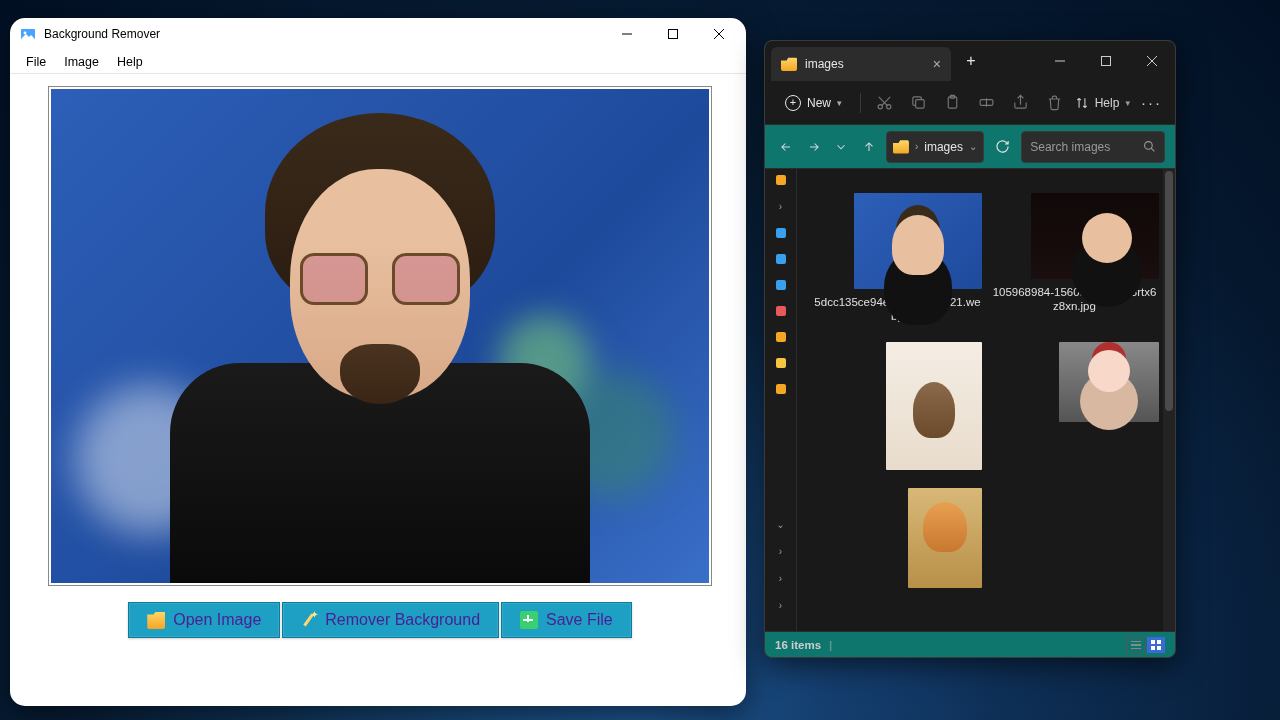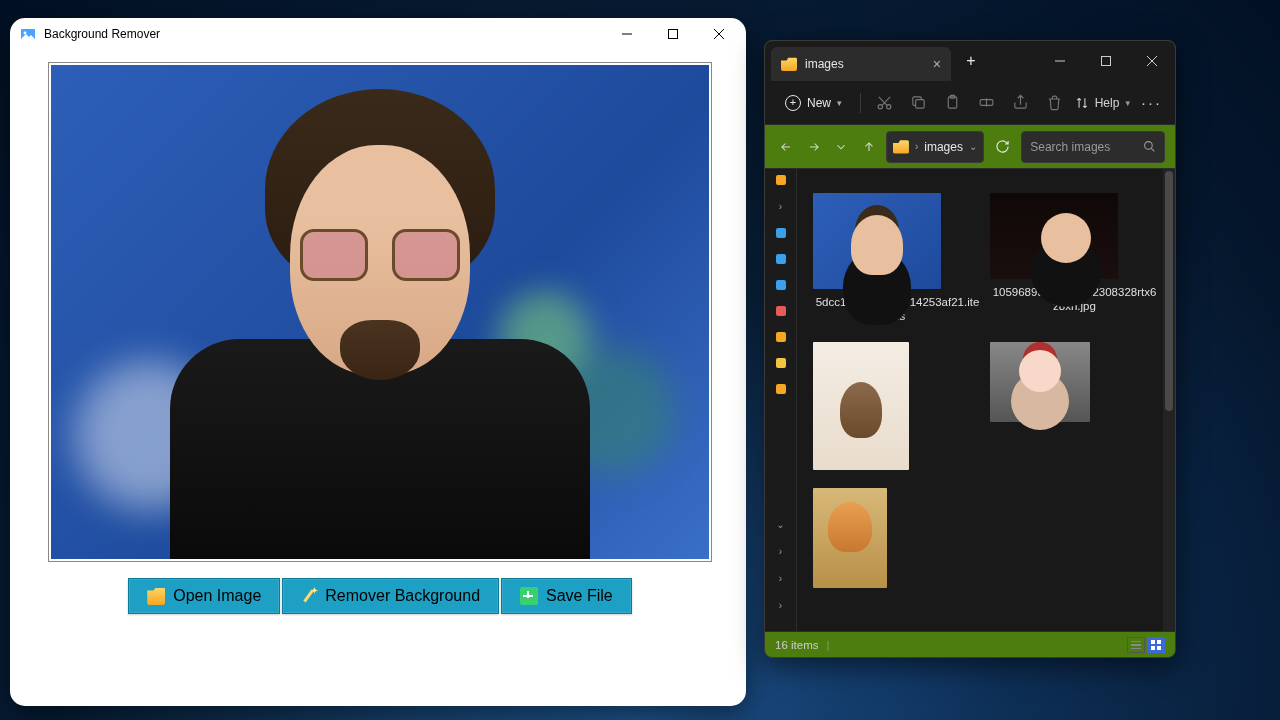--- a/index.html
+++ b/index.html
@@ -81,38 +81,38 @@
 }
 .portrait .jacket {
   position: absolute; left: 50%; bottom: 0; transform: translateX(-50%);
   width: 420px; height: 220px; border-radius: 70px 70px 0 0;
   background: linear-gradient(#1a1a1a, #0a0a0a);
 }
 .app-buttons {
   display: flex; gap: 2px; margin-top: 16px;
 }
 .act-btn {
-  background: #1da0c4; color: #000000; font-size: 16px; padding: 8px 18px;
+  background: #1da0c4; color: #4c1d95; font-size: 16px; padding: 8px 18px;
   border: 1px solid #0d7a98; display: flex; align-items: center; gap: 8px;
   box-shadow: inset 0 0 0 1px rgba(255,255,255,.1), 0 1px 2px rgba(0,0,0,.2);
 }
 .act-ic { width: 18px; height: 18px; display: inline-block; }
 .folder-ic { background: linear-gradient(#ffd76a,#f5a623); border-radius: 2px; clip-path: polygon(0 20%,35% 20%,45% 5%,100% 5%,100% 100%,0 100%); }
 .wand-ic { width:16px;height:16px;position:relative; }
 .wand-ic::before { content:""; position:absolute; width:3px; height:14px; background:#ffd76a; left:6px; top:1px; transform:rotate(35deg); }
 .wand-ic::after { content:"✦"; position:absolute; color:#ffe98a; font-size:10px; left:9px; top:-3px; }
 .save-ic { background:#38d070; border-radius:2px; position:relative; }
 .save-ic::after { content:""; position:absolute; left:3px; top:8px; width:10px; height:2px; background:#fff; }
 .save-ic::before { content:""; position:absolute; left:7px; top:4px; width:2px; height:7px; background:#fff; }
 .resize-grip { position:absolute; right:-6px; bottom:-6px; width:14px; height:14px; color:#fff; opacity:.8; }
 
 
 .explorer {
   position: absolute; left: 764px; top: 40px; width: 412px; height: 618px;
-  background: #4d7c0f; border-radius: 8px; border:1px solid #3a3a3a;
+  background: #0f766e; border-radius: 8px; border:1px solid #3a3a3a;
   box-shadow: 0 8px 30px rgba(0,0,0,.6); display:flex; flex-direction:column;
   color:#e6e6e6; font-size:12px; overflow:hidden;
 }
 .ex-tabbar { height:40px; display:flex; align-items:center; background:#1b1b1b; }
 .ex-tab {
   height:34px; margin:6px 0 0 6px; padding:0 10px; background:#2c2c2c;
   border-radius:6px 6px 0 0; display:flex; align-items:center; gap:8px; min-width:180px;
 }
 .ex-tab .folder-sm { width:16px; height:14px; background:linear-gradient(#ffd76a,#f5a623); border-radius:2px; clip-path: polygon(0 25%,35% 25%,45% 5%,100% 5%,100% 100%,0 100%); }
 .ex-tab .tab-close { margin-left:auto; opacity:.7; font-size:14px; }
@@ -157,39 +157,39 @@
   display:flex; flex-direction:column; align-items:center; padding-top:6px; gap:16px;
 }
 .side-thumb { width:10px; height:10px; border-radius:2px; }
 .side-chev { color:#ccc; font-size:10px; opacity:.7; }
 .ex-content { flex:1; position:relative; background:#191919; overflow:hidden; }
 .ex-scroll { position:absolute; right:0; top:0; width:12px; height:100%; background:#232323; }
 .ex-scroll-thumb { position:absolute; right:2px; top:2px; width:8px; height:240px; background:#4a4a4a; border-radius:4px; }
 .thumb-grid {
   padding:24px 16px 10px 16px; display:grid; grid-template-columns:1fr 1fr; gap:18px 8px;
 }
-.thumb-item { display:flex; flex-direction:column; align-items:flex-start; gap:6px; }
+.thumb-item { display:flex; flex-direction:column; align-items:flex-end; gap:6px; }
 .thumb-box { display:flex; align-items:center; justify-content:center; }
 .thumb-img { background:#ddd; border-radius:1px; }
 .thumb-label { font-size:11.5px; text-align:center; color:#e0e0e0; max-width:180px; line-height:1.25; word-break:break-all; }
 
 .t1 { width:128px; height:96px; background:linear-gradient(135deg,#2d5fb8,#1e4a9c); position:relative; }
 .t1::after { content:""; position:absolute; left:50%; top:22px; transform:translateX(-50%); width:52px; height:60px; border-radius:50% 50% 40% 40%; background:#e8c0a0; box-shadow:0 -14px 0 -4px #3a2a1a, 0 42px 0 8px #111; }
 .t2 { width:128px; height:86px; background:linear-gradient(#100808,#1a0e0e); position:relative; }
 .t2::after { content:""; position:absolute; left:40%; top:20px; width:50px; height:50px; border-radius:50%; background:#e8c0a0; box-shadow:0 34px 0 10px #111; }
 .t3 { width:96px; height:128px; background:linear-gradient(#f4ede4,#e8dccc); position:relative; }
 .t3::after { content:""; position:absolute; left:50%; top:40px; transform:translateX(-50%); width:42px; height:56px; border-radius:50% 50% 40% 40%; background:linear-gradient(#8a6a4a,#6a4a2a); }
 .t4 { width:128px; height:80px; background:radial-gradient(circle at 40% 40%, #d066c8 0%, #6a2a9c 30%, #0a0a2a 70%); }
 .t5 { width:100px; height:80px; background:linear-gradient(#888,#555); position:relative; }
 .t5::after { content:""; position:absolute; left:50%; top:8px; transform:translateX(-50%); width:42px; height:42px; border-radius:50%; background:#f8d8c8; box-shadow:0 -12px 0 -4px #b03030, 0 30px 0 8px #d8b8a0; }
 .t6 { width:74px; height:100px; background:linear-gradient(#d8b878,#b89048); position:relative; }
 .t6::after { content:""; position:absolute; left:50%; top:14px; transform:translateX(-50%); width:44px; height:50px; border-radius:50% 50% 40% 40%; background:linear-gradient(#e8a050,#c87830); }
 .ex-status {
   height:26px; border-top:1px solid #2c2c2c; display:flex; align-items:center;
-  padding:12px 10px; font-size:11.5px; color:#ccc;
+  padding:12px 10px; font-size:11.5px; color:#ccc;font-weight:bold;
 }
 .ex-status .divider { margin-left:8px; opacity:.4; }
 .view-toggle { margin-left:auto; display:flex; gap:2px; }
 .view-toggle .vt { width:18px; height:16px; border:1px solid #555; display:flex; }
 .vt.list::before { content:""; margin:auto; width:10px; height:8px; background:repeating-linear-gradient(#888 0 1.5px, transparent 1.5px 3.5px); }
 .vt.grid { background:#3a6ad8; border-color:#3a6ad8; }
 .vt.grid::before { content:""; margin:auto; width:10px; height:10px; background:
   linear-gradient(#fff,#fff) 0 0/4px 4px no-repeat,
   linear-gradient(#fff,#fff) 6px 0/4px 4px no-repeat,
   linear-gradient(#fff,#fff) 0 6px/4px 4px no-repeat,
@@ -221,20 +221,25 @@
             <rect x="0.5" y="0.5" width="9" height="9" fill="none" stroke="currentColor" stroke-width="1"></rect>
           </svg>
         </div>
       <div class="win-btn">
           <svg viewBox="0 0 10 10">
             <line x1="0" y1="0" x2="10" y2="10" stroke="currentColor"></line>
             <line x1="10" y1="0" x2="0" y2="10" stroke="currentColor"></line>
           </svg>
         </div>
     </div>
+  </div>
+  <div class="app-menubar">
+    <div class="menu-item">File</div>
+    <div class="menu-item">Image</div>
+    <div class="menu-item">Help</div>
   </div>
   <div class="app-canvas">
     <div class="image-frame">
       <div class="image-content">
         <div class="portrait-bg-blur"></div>
         <div class="portrait">
           <div class="jacket"></div>
           <div class="hair"></div>
           <div class="face"></div>
           <div class="glasses">
@@ -403,21 +408,21 @@
       <span class="side-chev">›</span>
       <span class="side-chev">›</span>
       <div style="height:4px"></div>
     </div>
     <div class="ex-content">
       <div class="thumb-grid">
         <div class="thumb-item">
           <div class="thumb-box">
               <div class="thumb-img t1"></div>
             </div>
-          <div class="thumb-label">5dcc135ce94e86714253af21.items</div>
+          <div class="thumb-label">5dcc135ce94e86714253af21.webp</div>
         </div>
         <div class="thumb-item">
           <div class="thumb-box">
               <div class="thumb-img t2"></div>
             </div>
           <div class="thumb-label">105968984-1560512308328rtx6z8xn.jpg</div>
         </div>
         <div class="thumb-item">
           <div class="thumb-box">
               <div class="thumb-img t3"></div>

